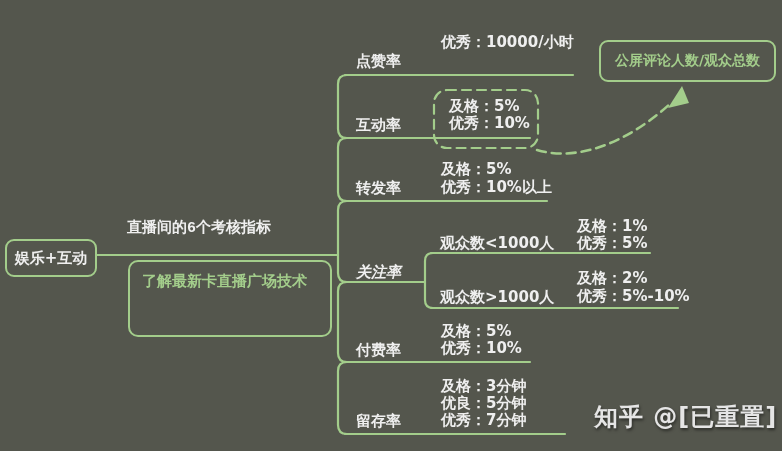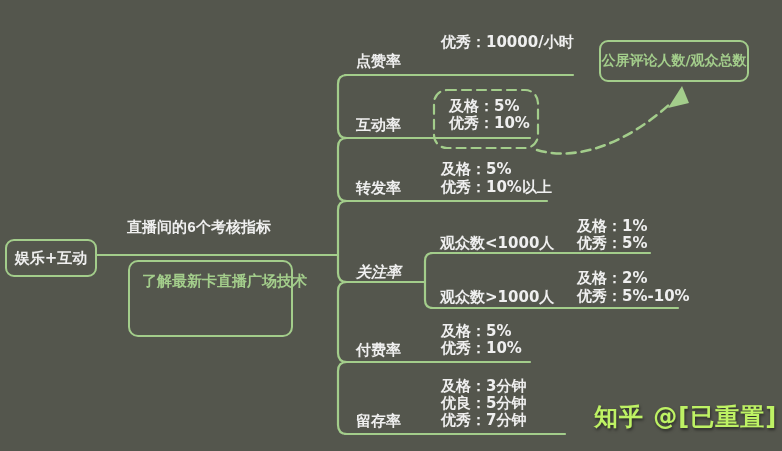--- a/index.html
+++ b/index.html
@@ -15,26 +15,26 @@
   .lbl{font-size:15px;line-height:18px;}
   .vals{font-size:15px;}
   .vals div{line-height:17px;}
   .vals.lh18 div{line-height:18px;}
   .node-box{
     position:absolute;z-index:2;border:2px solid #a3cd8b;
     background:transparent;display:flex;align-items:center;justify-content:center;
   }
   .root-box{left:5px;top:239px;width:92px;height:38px;border-radius:9px;}
   .root-box span{font-size:15px;font-weight:700;color:#efefef;}
-  .promo-box{left:128px;top:260px;width:165px;height:77px;border-radius:10px;display:block;}
+  .promo-box{left:128px;top:260px;width:204px;height:77px;border-radius:10px;display:block;}
   .promo-box .promo-line{position:absolute;left:12px;font-size:15px;font-weight:700;color:#a3cd8b;white-space:nowrap;}
-  .callout-box{left:599px;top:40px;width:150px;height:42px;border-radius:9px;}
+  .callout-box{left:599px;top:40px;width:177px;height:42px;border-radius:9px;}
   .callout-box span{font-size:14px;font-weight:700;color:#a3cd8b;white-space:nowrap;}
   .watermark{
-    left:594px;top:401px;font-size:24px;color:#bef264;letter-spacing:1px;
+    left:594px;top:401px;font-size:24px;color:#e5e5e5;letter-spacing:1px;
     text-shadow:1px 2px 3px rgba(0,0,0,.5);z-index:4;
   }
 </style>
 </head>
 <body>
 
 <div class="canvas">
 
   <svg class="wires" width="782" height="451" viewBox="0 0 782 451">
     <g stroke="#a3cd8b" stroke-width="2.2" fill="none" stroke-linecap="round">

